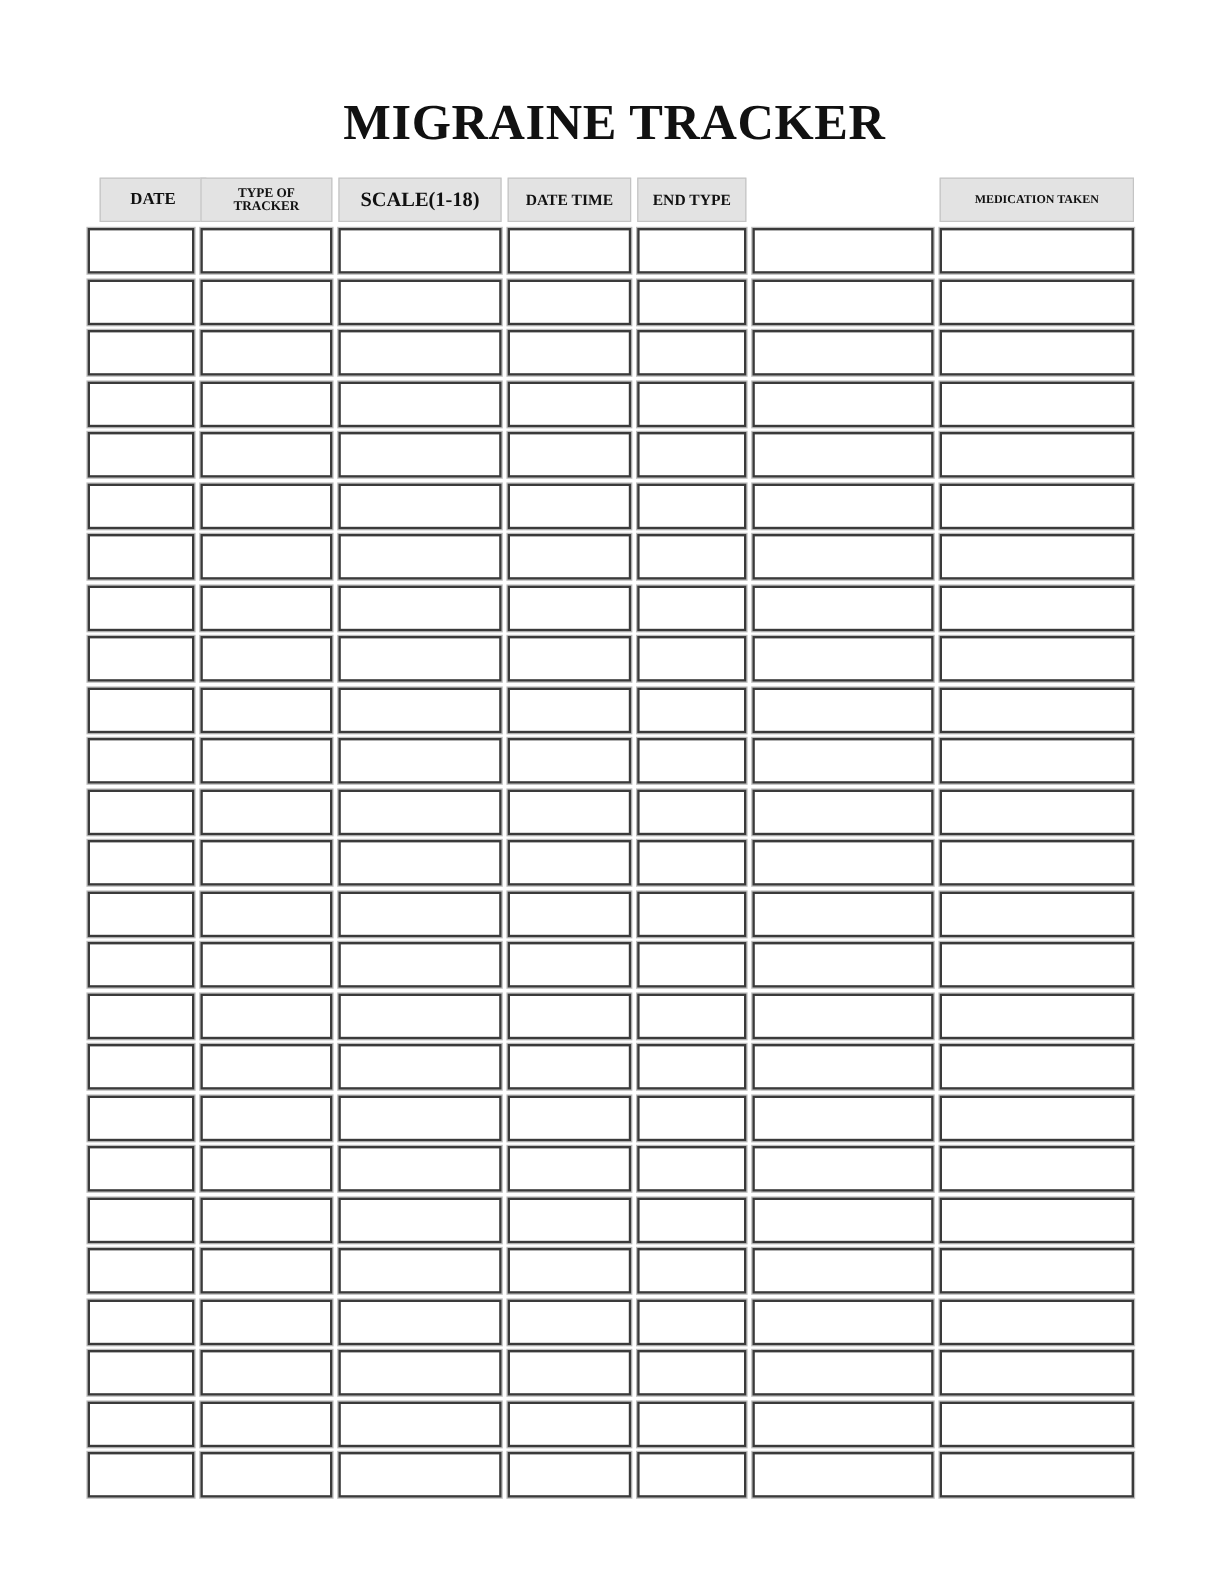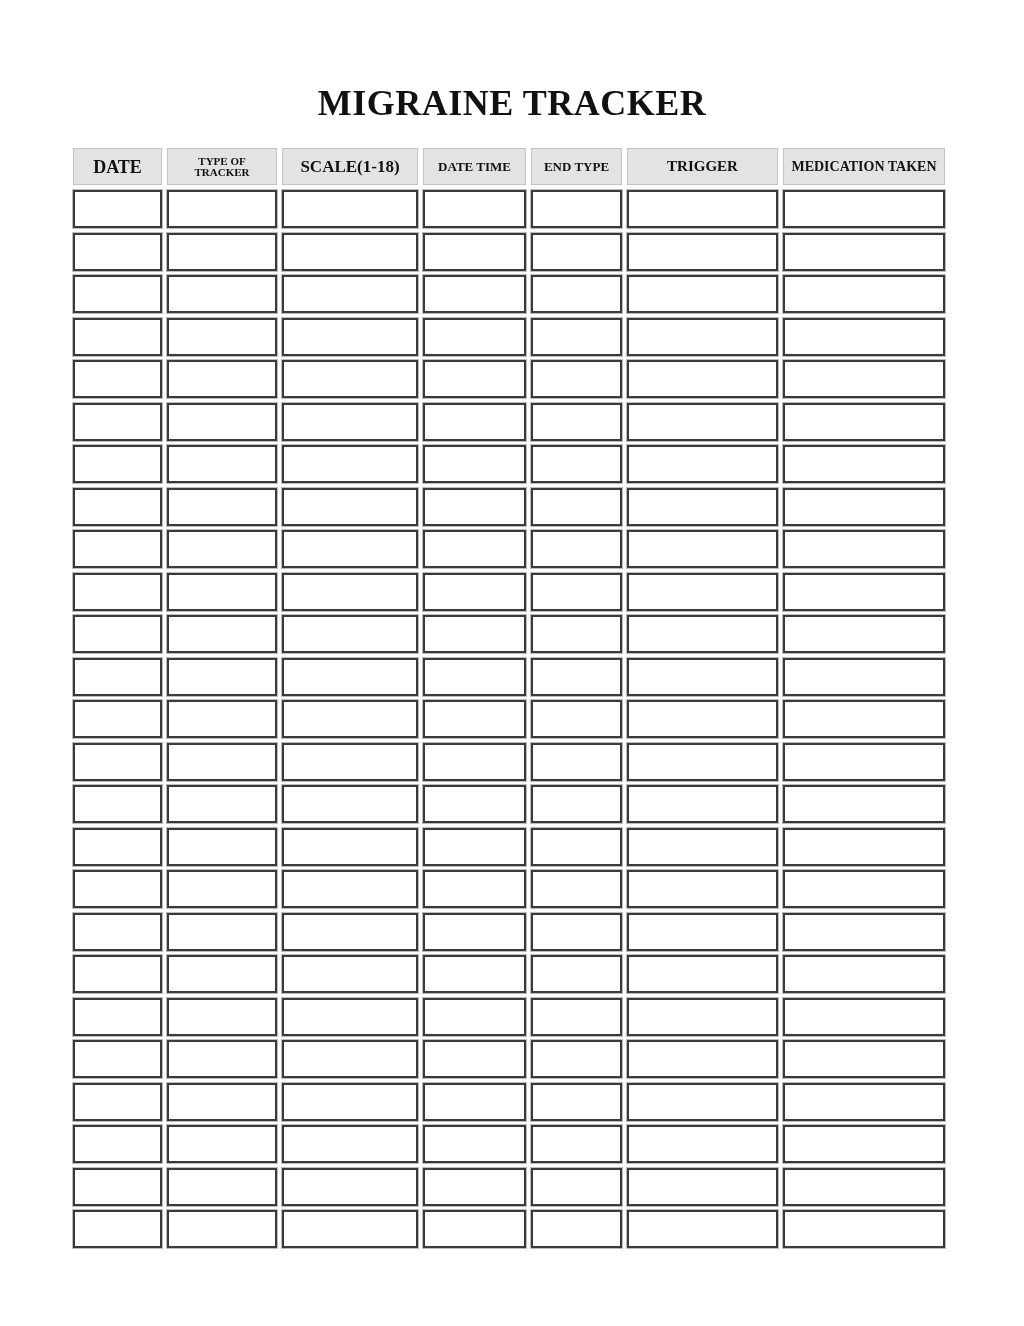--- a/index.html
+++ b/index.html
@@ -14,21 +14,21 @@
       overflow: hidden;
       font-family: "Liberation Serif", "DejaVu Serif", serif;
       color: #111;
     }
     .title {
       position: absolute;
       left: 0;
       top: 78px;
       width: 1024px;
       text-align: center;
-      font-size: 36px;
+      font-size: 42px;
       font-weight: bold;
       letter-spacing: 0.5px;
       line-height: 50px;
       margin: 0;
     }
     .grid {
       position: absolute;
       left: 0;
       top: 0;
       width: 1024px;
@@ -54,27 +54,26 @@
       border: 2px solid #3a3a3a;
       box-shadow: 0 0 0 1px #bdbdbd;
     }
   </style>
 </head>
 <body>
 
 <h1 class="title">MIGRAINE TRACKER</h1>
 
 <div class="grid" id="grid">
-    <div class="hcell" style="left: 73px; top: 148px; width: 89px; height: 37px; font-size: 18px;">DATE</div>
+    <div class="hcell" style="left: 83px; top: 148px; width: 89px; height: 37px; font-size: 14px;">DATE</div>
     <div class="hcell" style="left: 167px; top: 148px; width: 110px; height: 37px; font-size: 11px; padding: 0px 14px;">TYPE OF TRACKER</div>
     <div class="hcell" style="left: 282px; top: 148px; width: 136px; height: 37px; font-size: 17px;">SCALE(1-18)</div>
     <div class="hcell" style="left: 423px; top: 148px; width: 103px; height: 37px; font-size: 13px;">DATE TIME</div>
     <div class="hcell" style="left: 531px; top: 148px; width: 91px; height: 37px; font-size: 13px;">END TYPE</div>
-    <div class="hcell" style="left: 627px; top: 148px; width: 151px; height: 37px; font-size: 15px;">TRIGGER</div>
-    <div class="hcell" style="left: 783px; top: 148px; width: 162px; height: 37px; font-size: 14px;">MEDICATION TAKEN</div>
+    <div class="hcell" style="left: 783px; top: 148px; width: 162px; height: 37px; font-size: 10px;">MEDICATION TAKEN</div>
     <div class="cell" style="left: 73px; top: 190px; width: 89px; height: 38px;"></div>
     <div class="cell" style="left: 167px; top: 190px; width: 110px; height: 38px;"></div>
     <div class="cell" style="left: 282px; top: 190px; width: 136px; height: 38px;"></div>
     <div class="cell" style="left: 423px; top: 190px; width: 103px; height: 38px;"></div>
     <div class="cell" style="left: 531px; top: 190px; width: 91px; height: 38px;"></div>
     <div class="cell" style="left: 627px; top: 190px; width: 151px; height: 38px;"></div>
     <div class="cell" style="left: 783px; top: 190px; width: 162px; height: 38px;"></div>
     <div class="cell" style="left: 73px; top: 233px; width: 89px; height: 38px;"></div>
     <div class="cell" style="left: 167px; top: 233px; width: 110px; height: 38px;"></div>
     <div class="cell" style="left: 282px; top: 233px; width: 136px; height: 38px;"></div>

